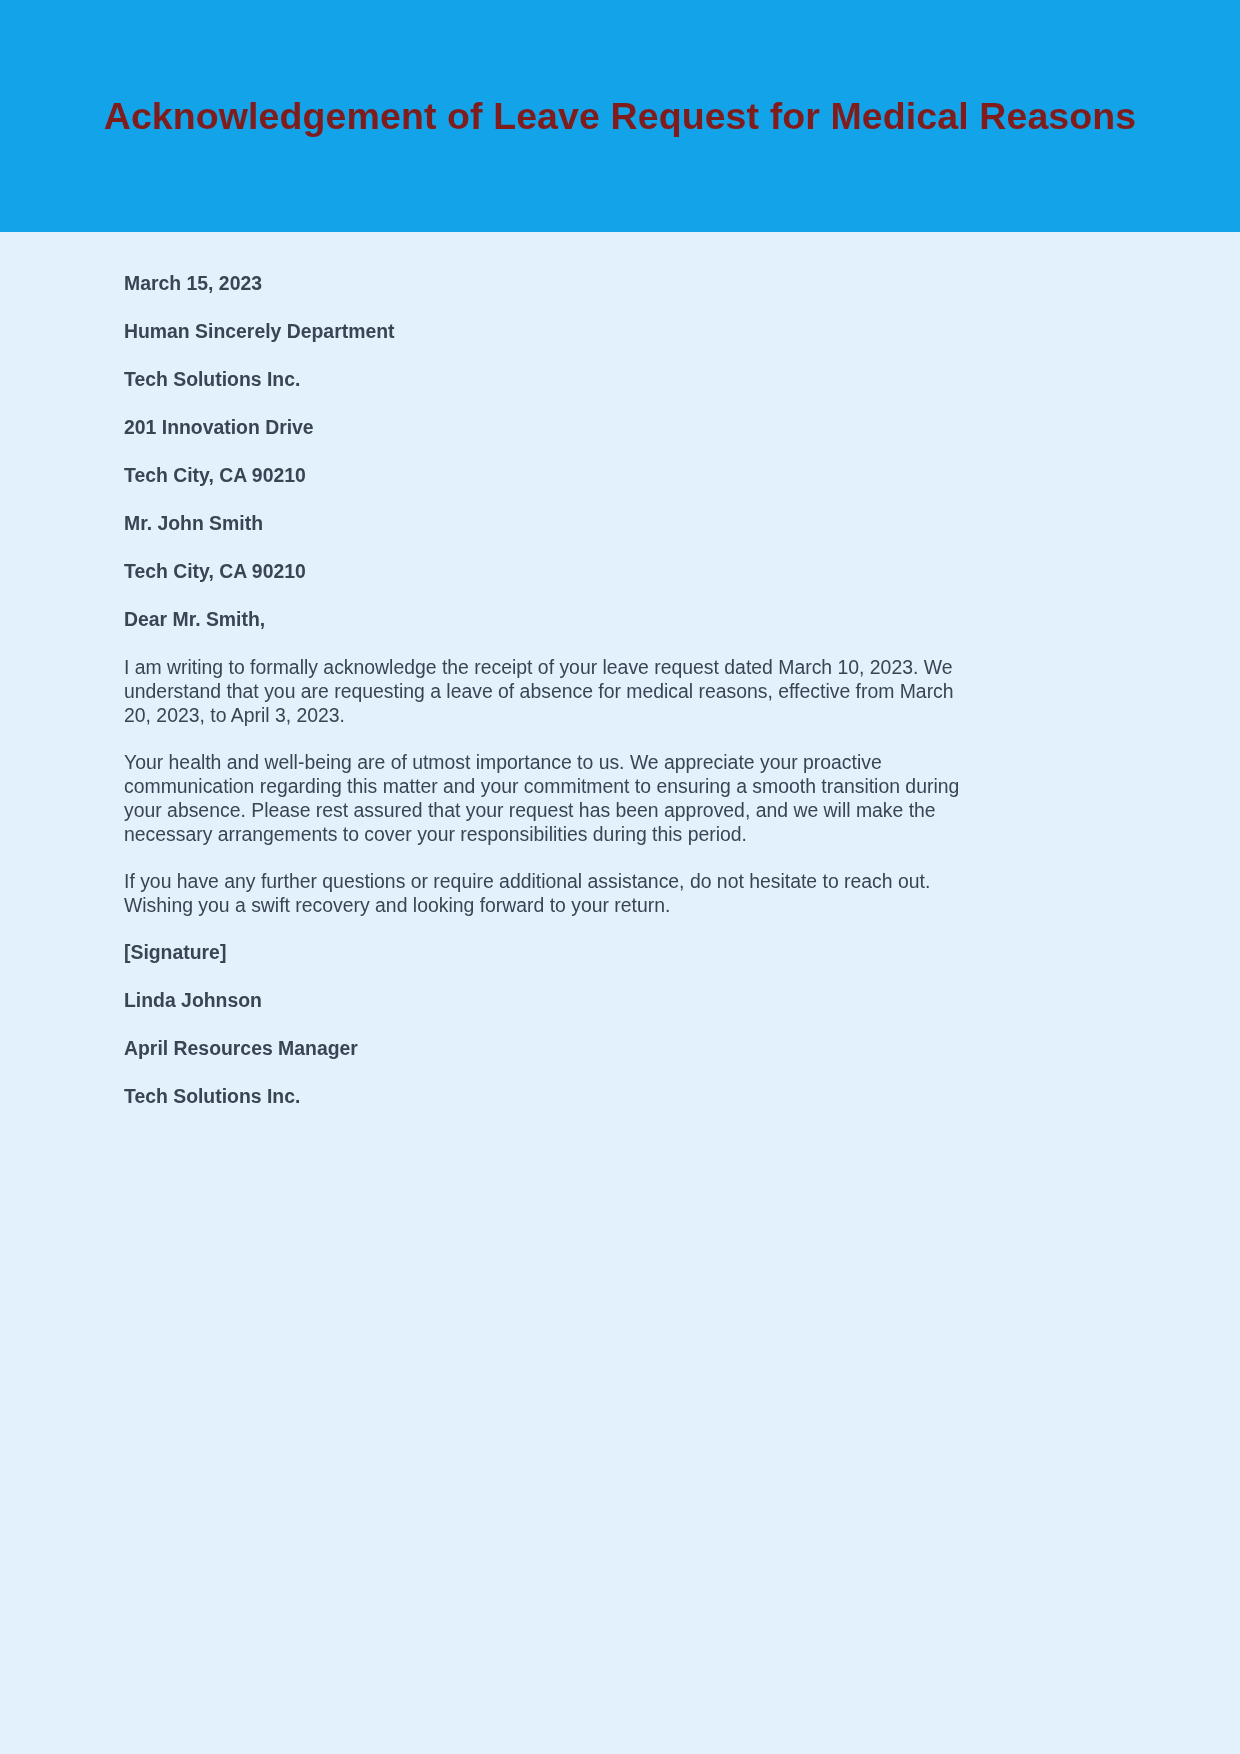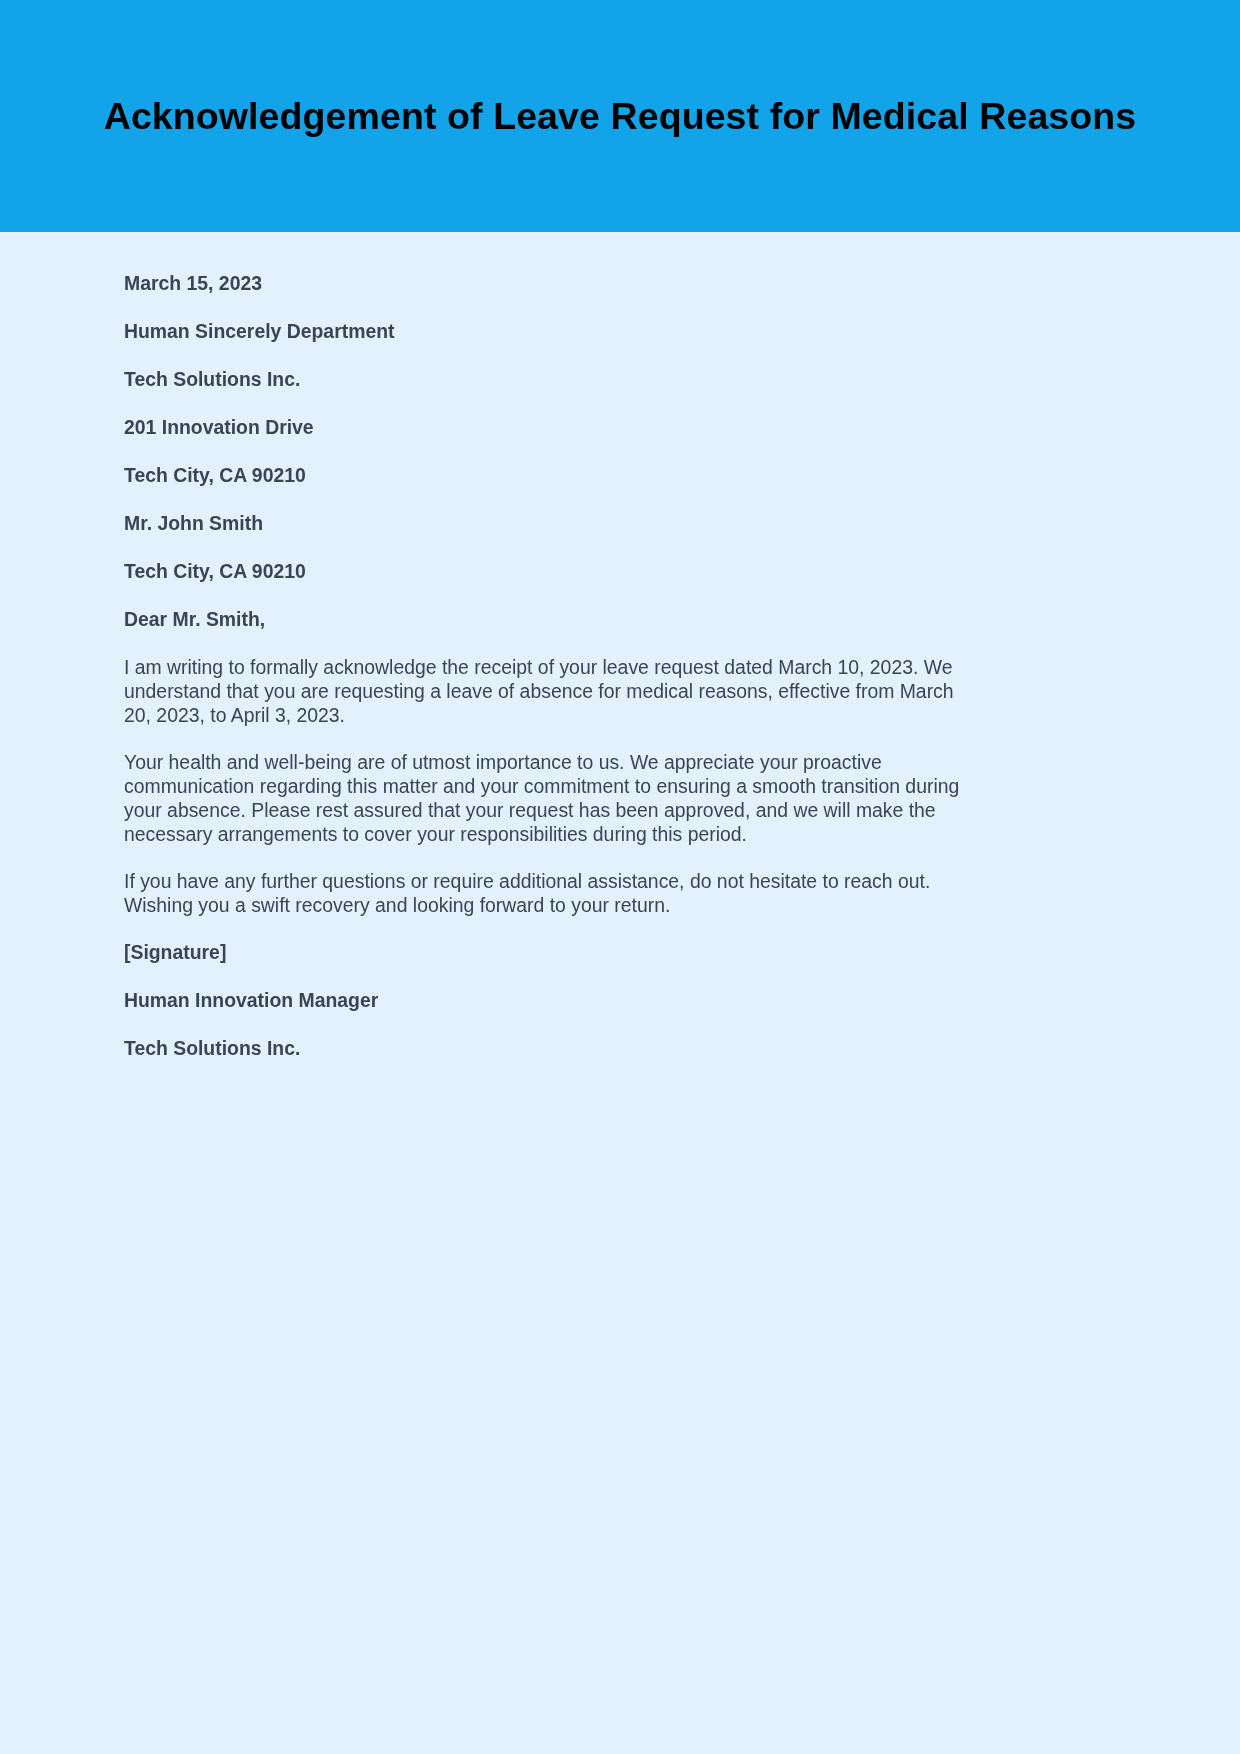--- a/index.html
+++ b/index.html
@@ -33,21 +33,21 @@
     height: 232px;
     background: #12a3e8;
     display: flex;
     align-items: center;
     justify-content: center;
     box-sizing: border-box;
     padding: 0 60px;
   }
   .doc-title {
     margin: 16px;
-    color: #000000;
+    color: #7f1d1d;
     font-family: "Liberation Sans", sans-serif;
     font-size: 37.5px;
     font-weight: bold;
     line-height: 1.25;
     letter-spacing: 0.1px;
     text-align: left;
     white-space: nowrap;
   }
 
   
@@ -110,20 +110,21 @@
 
     <p class="para">I am writing to formally acknowledge the receipt of your leave request dated March 10, 2023. We understand that you are requesting a leave of absence for medical reasons, effective from March 20, 2023, to April 3, 2023.</p>
 
     <p class="para">Your health and well-being are of utmost importance to us. We appreciate your proactive communication regarding this matter and your commitment to ensuring a smooth transition during your absence. Please rest assured that your request has been approved, and we will make the necessary arrangements to cover your responsibilities during this period.</p>
 
     <p class="para">If you have any further questions or require additional assistance, do not hesitate to reach out. Wishing you a swift recovery and looking forward to your return.</p>
 
 
     <p class="line-block">[Signature]</p>
 
+    <p class="line-block">Linda Johnson</p>
 
-    <p class="line-block">Human Innovation Manager</p>
+    <p class="line-block">April Resources Manager</p>
 
     <p class="line-block">Tech Solutions Inc.</p>
 
   </div>
 
 </div>
 
 </body></html>

